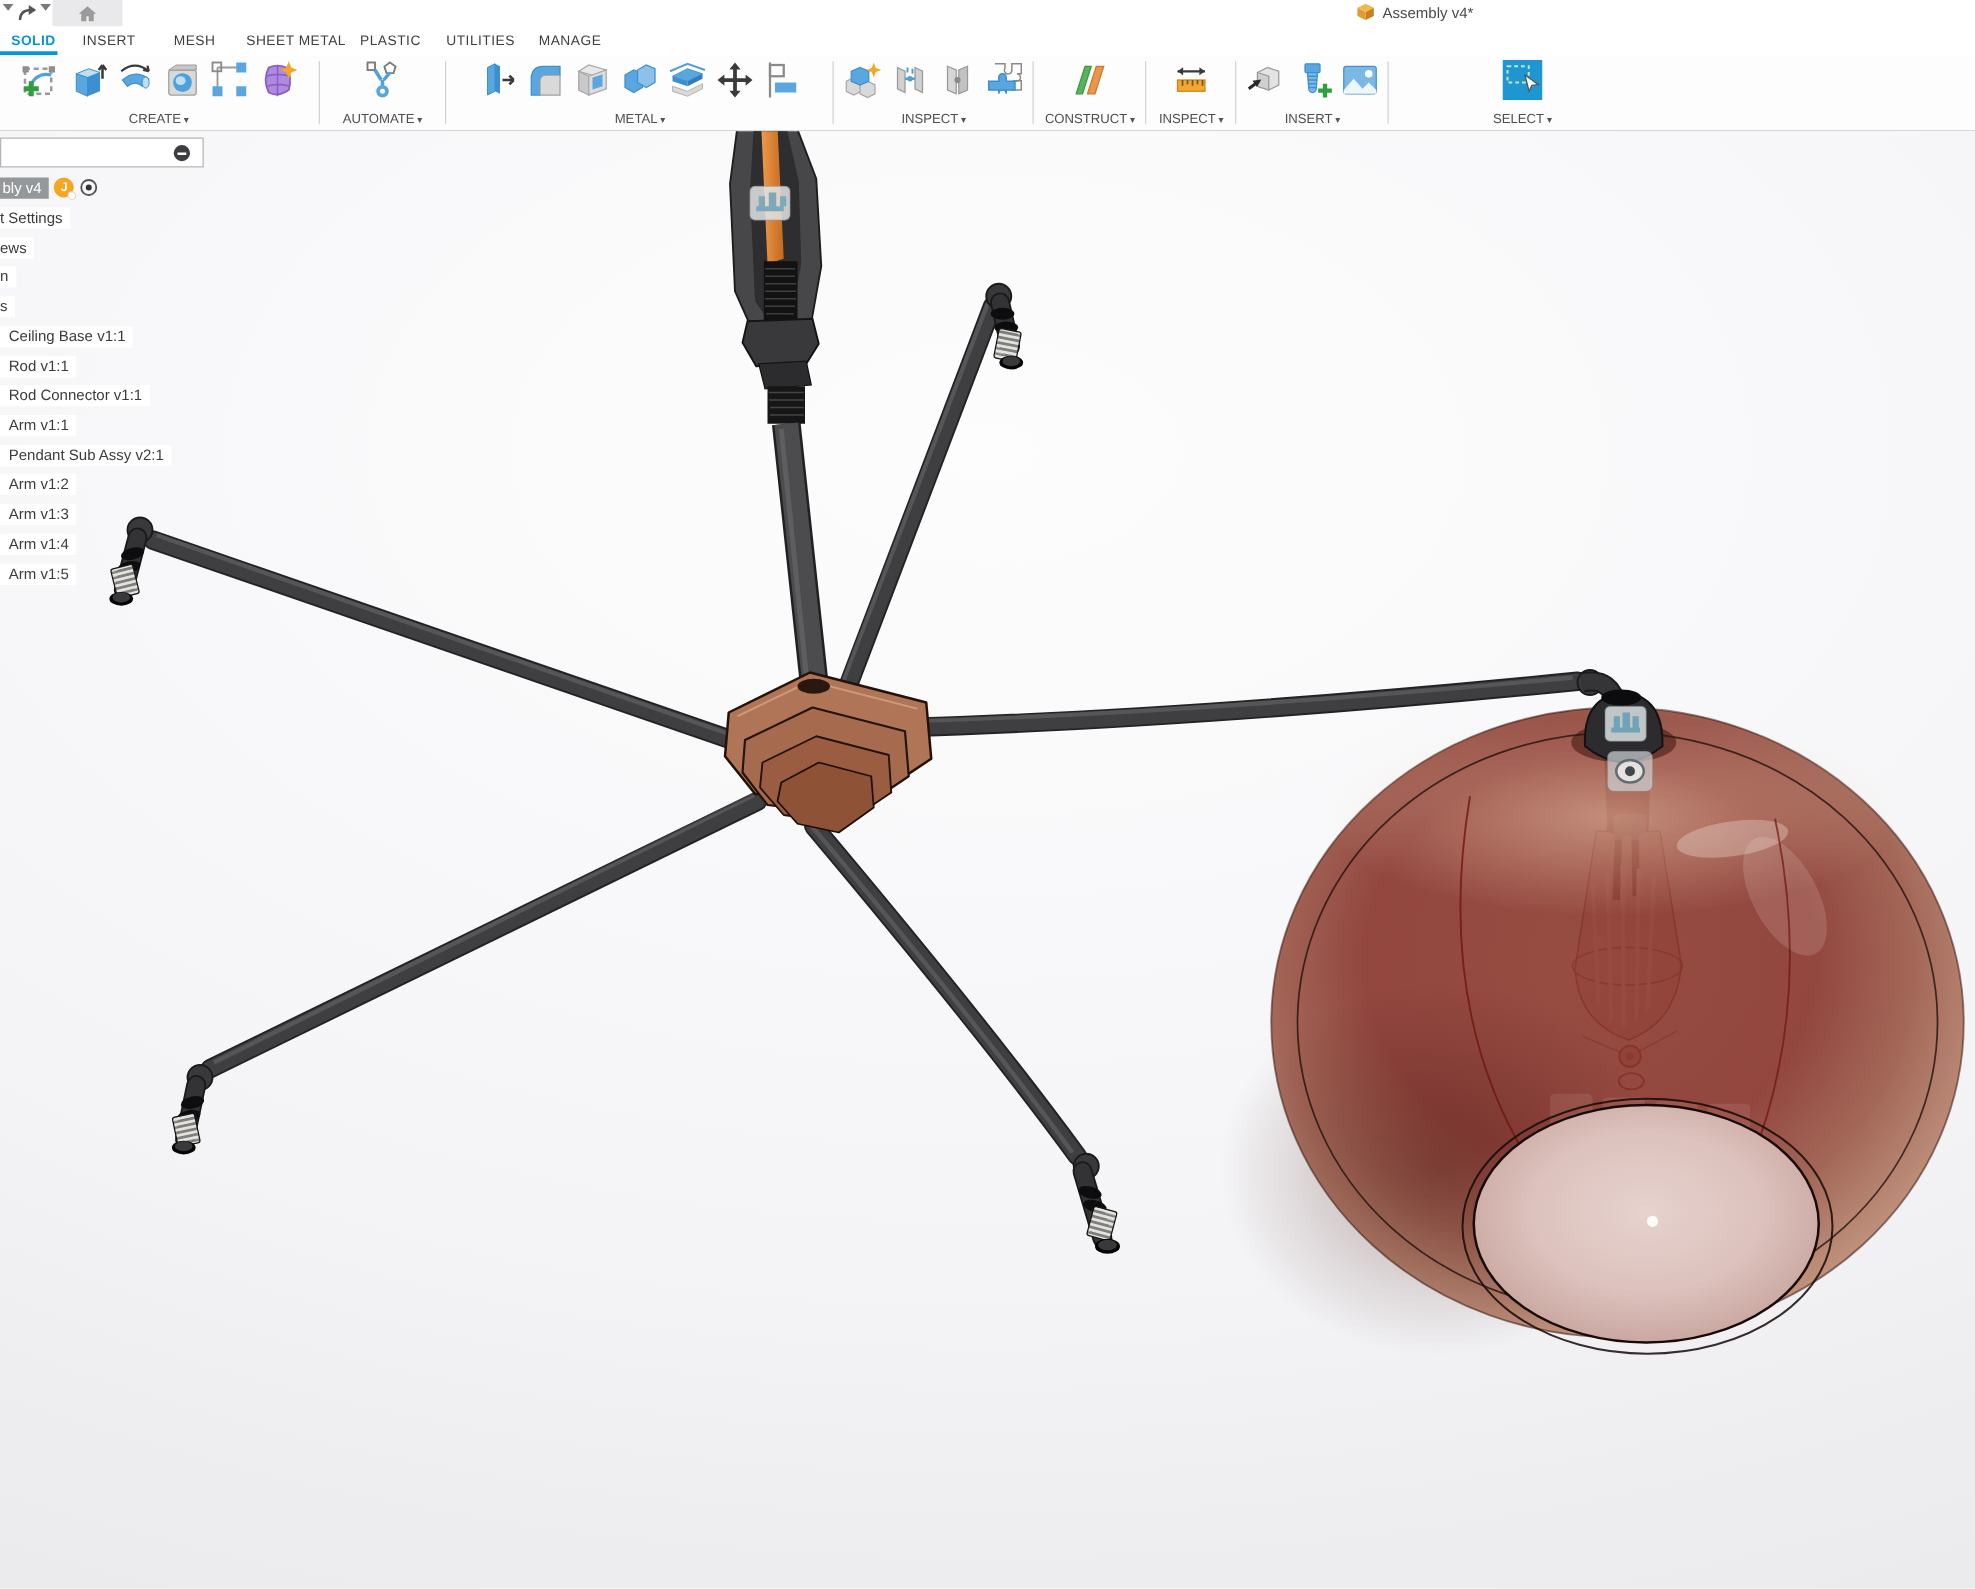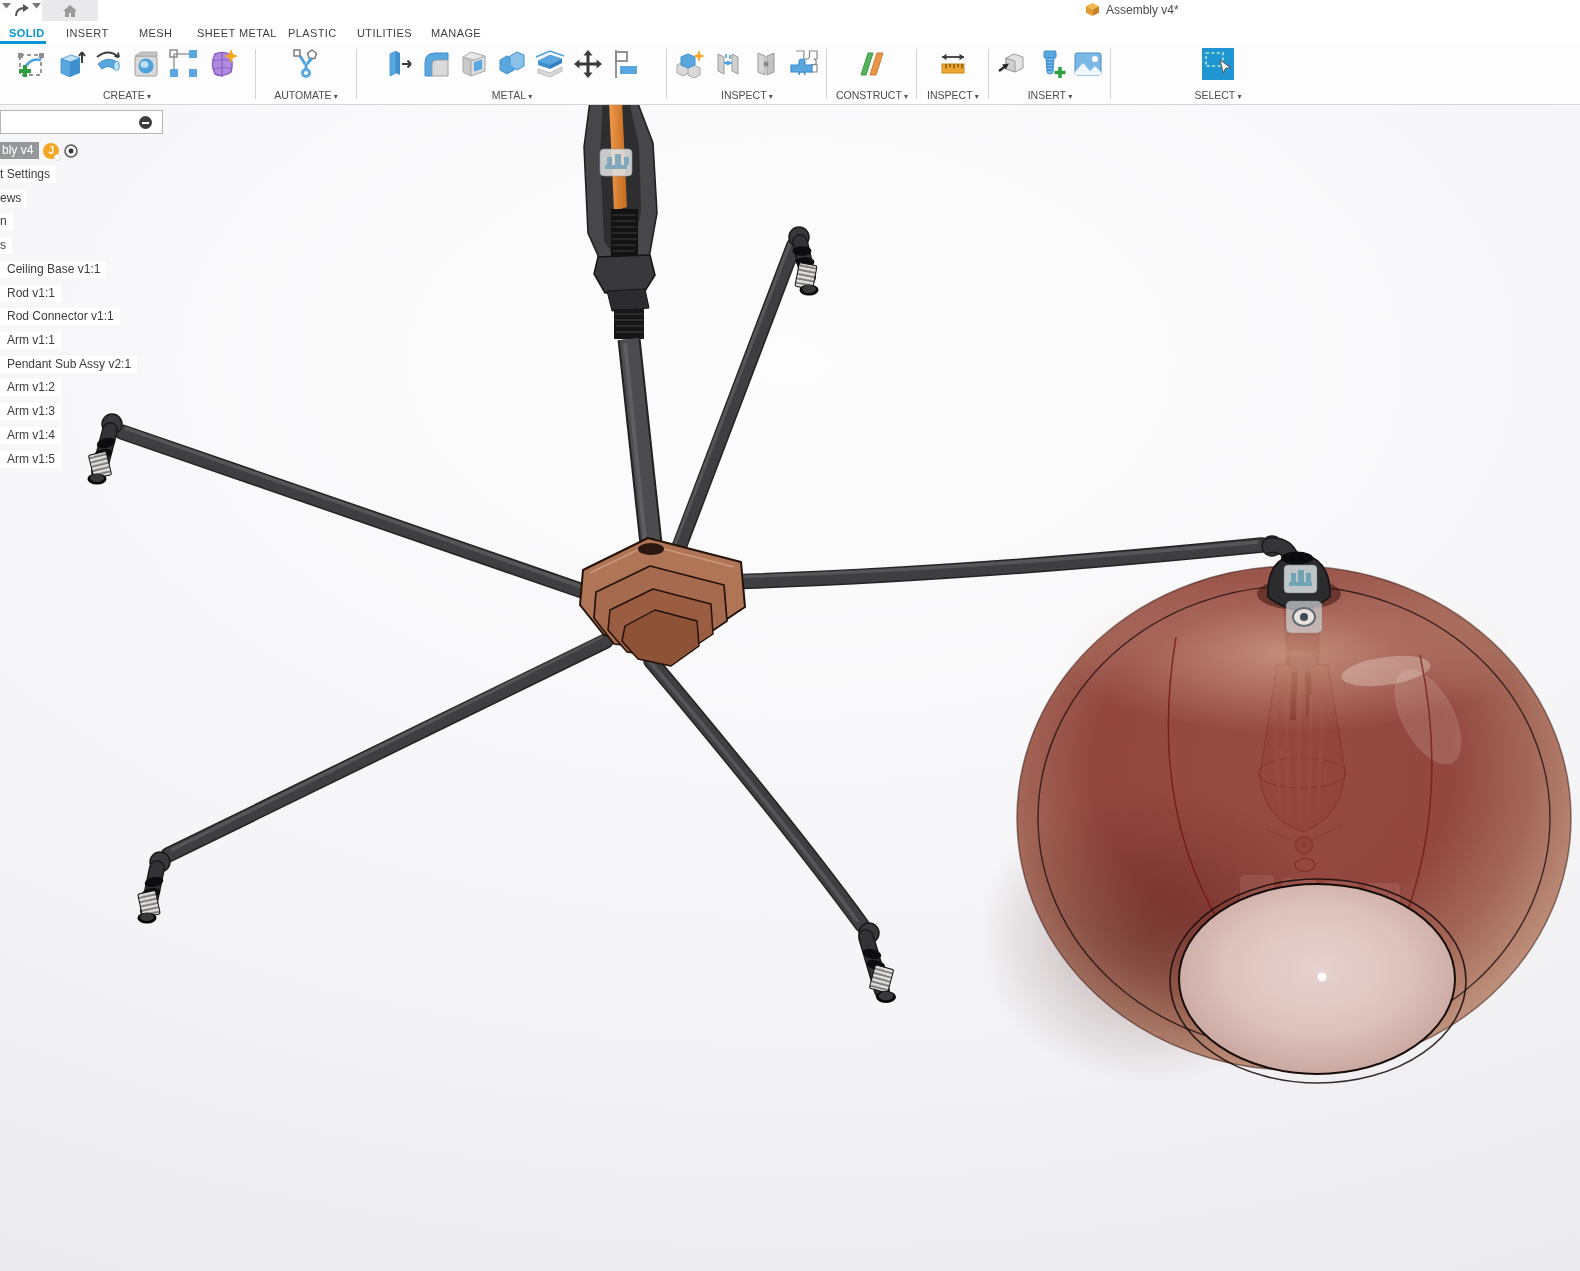--- a/index.html
+++ b/index.html
@@ -39,21 +39,21 @@
   svg.scene{position:absolute;left:0;top:0;}
 
   
   .browser{position:absolute;left:0;top:5px;width:280px;height:380px;}
   .b-search{position:absolute;left:0;top:0;width:163px;height:24px;border:1px solid #b5b5b5;
             background:#fff;box-sizing:border-box;padding:0 24px 0 6px;font-size:12px;
             font-family:"Liberation Sans",sans-serif;color:#333;outline:none;}
   .b-clear{position:absolute;left:139px;top:6px;width:13px;height:13px;border-radius:50%;
            background:#3d3d3f;display:flex;align-items:center;justify-content:center;}
   .b-clear i{display:block;width:7px;height:2px;background:#fff;}
-  .b-row{position:absolute;left:0;display:flex;align-items:center;gap:4px;height:17px;}
+  .b-row{position:absolute;left:0;display:flex;align-items:flex-start;gap:4px;height:17px;}
   .chip{background:#fff;font-size:12px;color:#3c3c3c;padding:1px 6px 1px 0;
         white-space:nowrap;line-height:15px;}
   .b-row.indent .chip{padding-left:7px;}
   .b-row.selected .chip{background:#95989a;color:#fff;padding-left:2px;}
   .badge-j{width:16px;height:16px;border-radius:50%;background:#f5a623;color:#fff;
            font-size:10px;font-weight:bold;display:flex;align-items:center;justify-content:center;
            position:relative;flex:none;}
   .badge-j::after{content:"";position:absolute;right:-2px;bottom:-2px;width:5px;height:5px;
            border-radius:50%;background:#fff;border:1px solid #ddd;}
   .target-icon{width:16px;height:16px;flex:none;}

